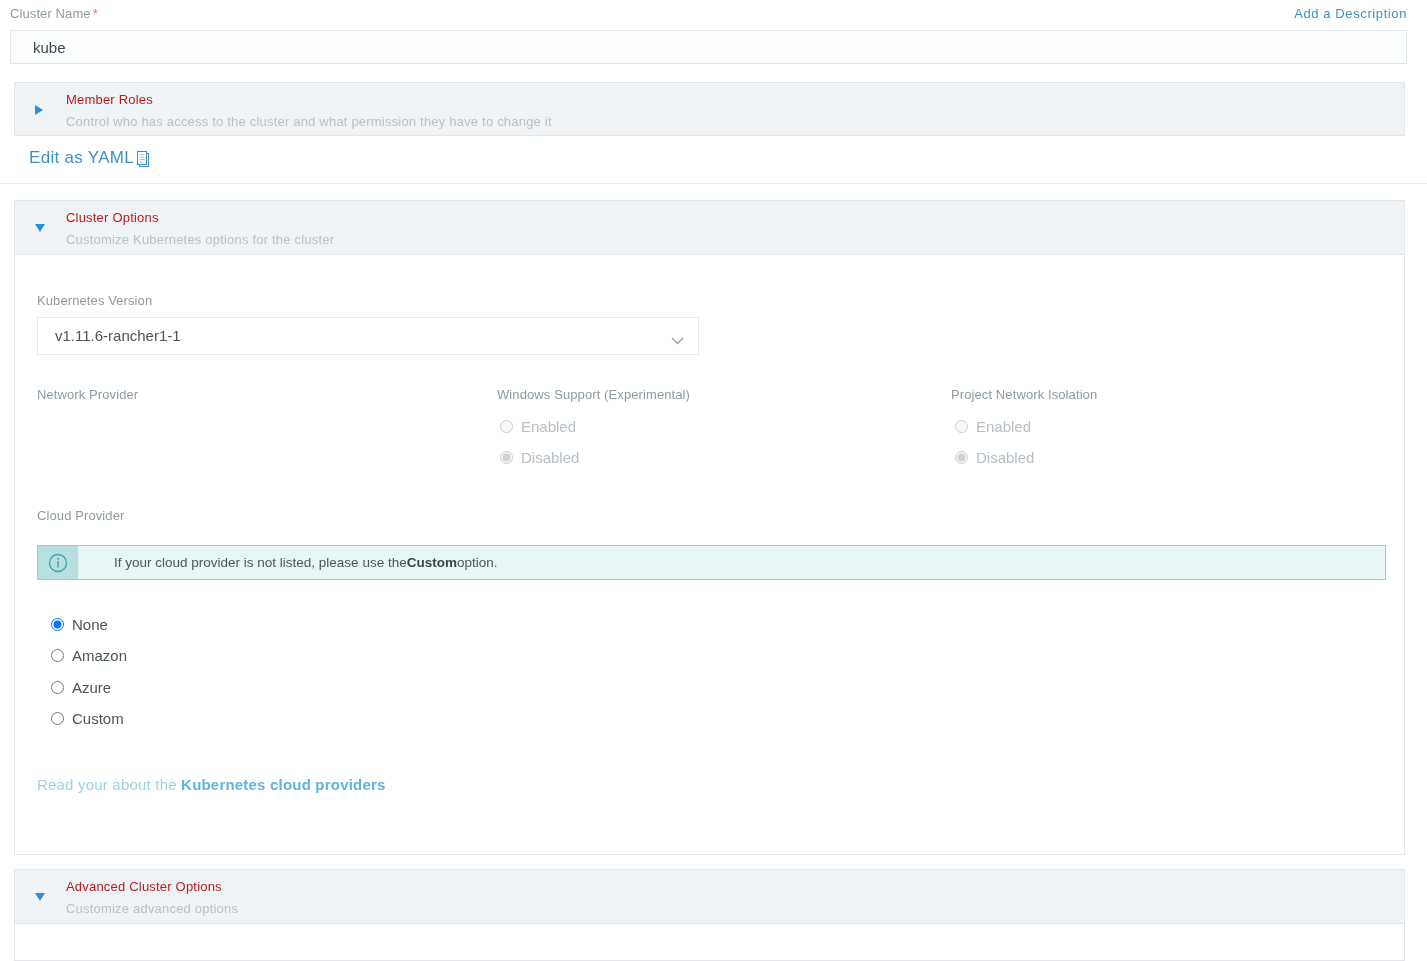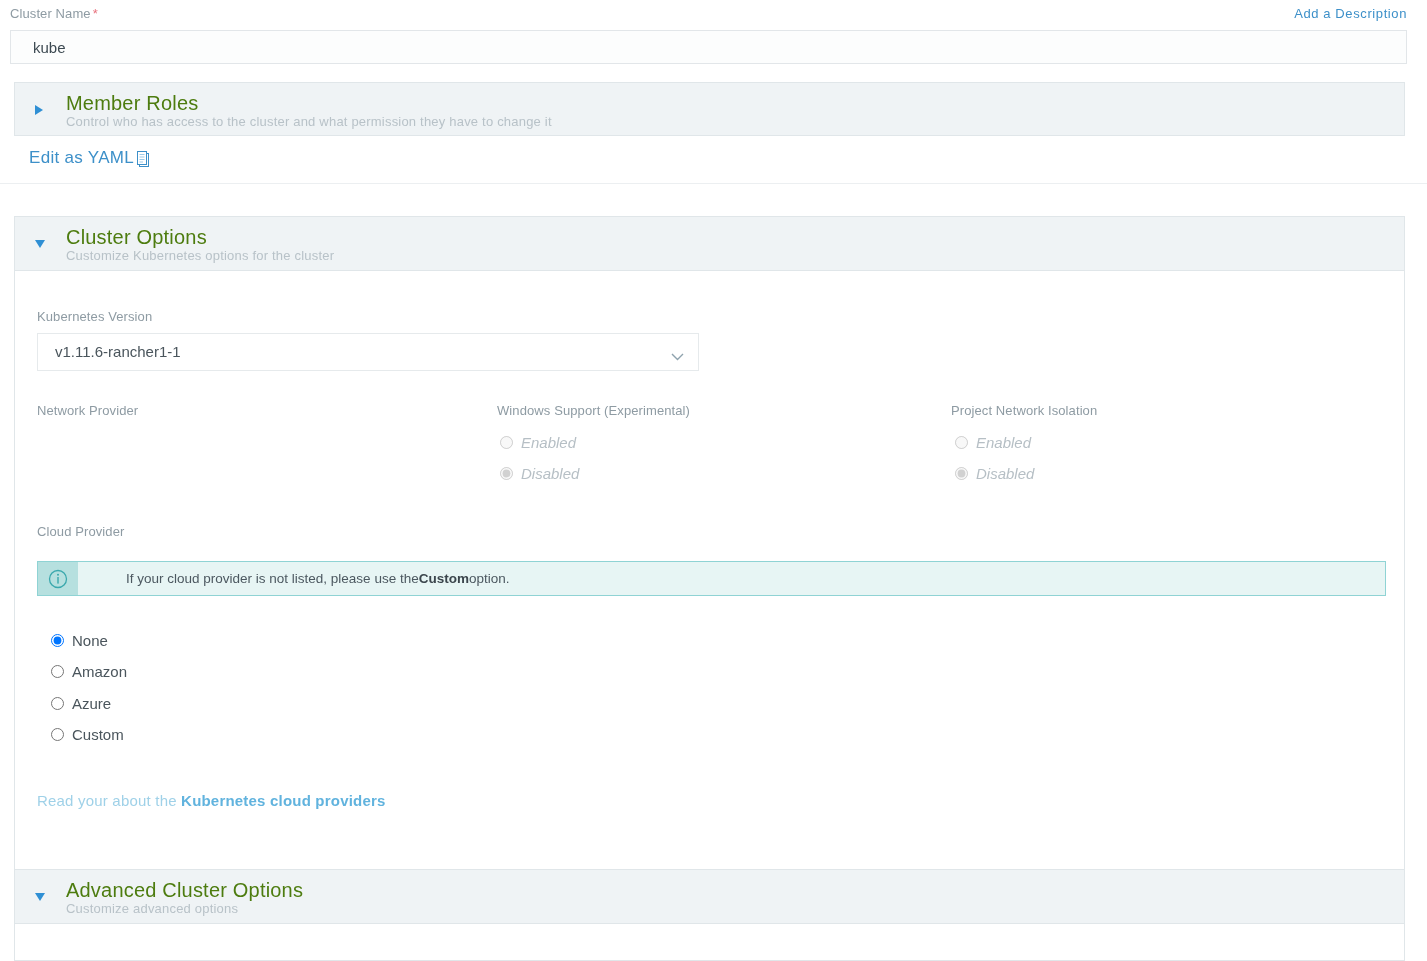--- a/index.html
+++ b/index.html
@@ -92,22 +92,22 @@
   }
   .caret.down {
     top: 23px;
     border-top: 8px solid #2f8fd4;
     border-left: 5.5px solid transparent;
     border-right: 5.5px solid transparent;
   }
   .panel-title {
     position: absolute;
     left: 51px; top: 9px;
-    font-size: 20px;
-    color: #4d7c0f;
+    font-size: 13px;
+    color: #b91c1c;
     letter-spacing: .2px;
   }
   .panel-sub {
     position: absolute;
     left: 51px; top: 31px;
     font-size: 13px;
     color: #b8c2c8;
     letter-spacing: .2px;
   }
 
@@ -165,21 +165,21 @@
   }
   .radio-line input[type=radio] {
     margin: 0 8px 0 0;
     width: 13px; height: 13px;
     vertical-align: middle;
   }
   .radio-line .rl-text {
     font-size: 15px;
     color: #4a555c;
   }
-  .radio-line.disabled .rl-text { color: #b6bfc5; font-style: italic; }
+  .radio-line.disabled .rl-text { color: #b6bfc5; }
 
   
   .info-banner {
     position: absolute;
     box-sizing: border-box;
     border: 1px solid #8fd3d4;
     background: #e7f5f4;
     display: flex;
     align-items: stretch;
   }
@@ -187,21 +187,21 @@
     width: 40px;
     background: #b6e0df;
     display: flex;
     align-items: center;
     justify-content: center;
     flex: none;
   }
   .info-text {
     display: flex;
     align-items: center;
-    padding-left: 48px;
+    padding-left: 36px;
     font-size: 13.5px;
     color: #4c5860;
   }
   .info-text b { font-weight: 700; color: #3b454c; }
 </style>
 </head>
 <body>
 
 <div class="page">
 
@@ -229,21 +229,21 @@
         <rect x="3.5" y="2.5" width="9" height="13" fill="#ffffff" stroke="#3d90c9" stroke-width="1"></rect>
         <rect x="1.5" y="0.5" width="9" height="13" fill="#ffffff" stroke="#3d90c9" stroke-width="1"></rect>
         <line x1="3.5" y1="3.5" x2="8.5" y2="3.5" stroke="#9ecbe8" stroke-width="1"></line>
         <line x1="3.5" y1="6" x2="8.5" y2="6" stroke="#9ecbe8" stroke-width="1"></line>
         <line x1="3.5" y1="8.5" x2="8.5" y2="8.5" stroke="#9ecbe8" stroke-width="1"></line>
         <line x1="3.5" y1="11" x2="7" y2="11" stroke="#9ecbe8" stroke-width="1"></line>
       </svg>
     </span>
   </div>
 
-  <div class="panel" style="left:14px; top:216px; width:1391px; height:655px;">
+  <div class="panel" style="left:14px; top:200px; width:1391px; height:655px;">
 
     <div class="panel-head" style="width:1389px; height:54px;">
       <span class="caret down"></span>
       <div class="panel-title">Cluster Options</div>
       <div class="panel-sub">Customize Kubernetes options for the cluster</div>
     </div>
 
     <div style="position:absolute; left:22px; top:92px;" class="field-label">Kubernetes Version</div>
 
     <div class="select-box" style="position:absolute; left:22px; top:116px; width:662px;">

